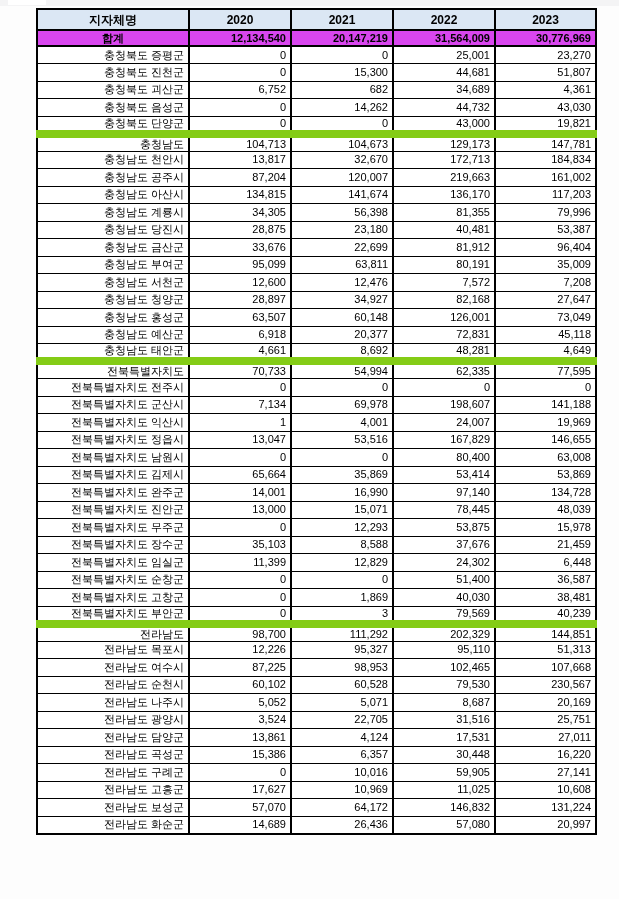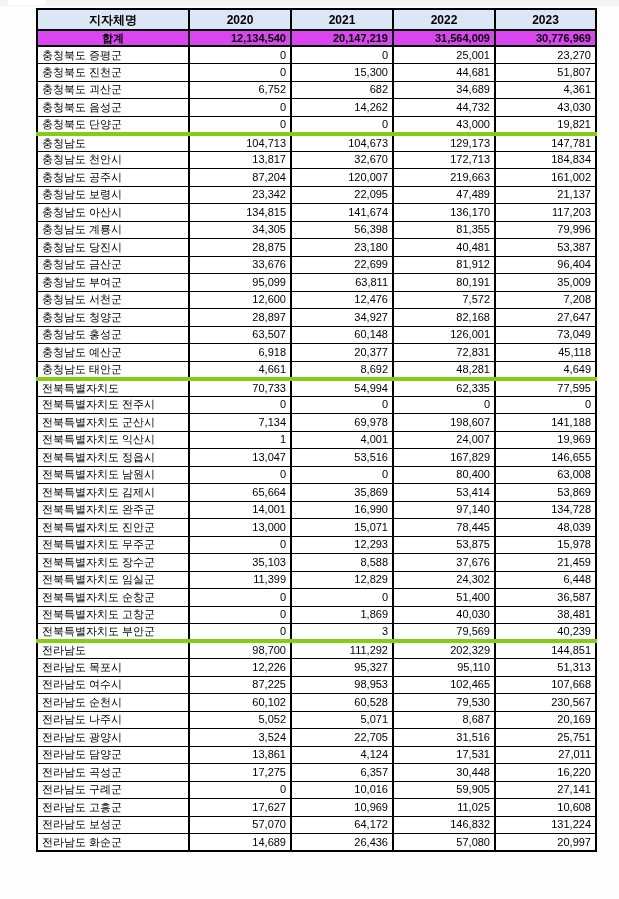--- a/index.html
+++ b/index.html
@@ -52,22 +52,22 @@
     border-bottom: 2px solid #000000;
   }
   tr.total-row { height: 16px; }
   tr.total-row td {
     background: #d946ef;
     font-weight: bold;
     border-bottom: 2px solid #000000;
   }
   tr.total-row td.label-cell { text-align: center; }
   tr.data-row { height: 17.5px; }
-  tr.data-row.group-start td { border-top: 4px solid #84cc16; }
-  td.name-cell { text-align: left; padding-left: 3px; }
+  tr.data-row.group-start td { border-top: 8px solid #84cc16; }
+  td.name-cell { text-align: right; padding-left: 3px; }
   td.num-cell { text-align: right; }
 </style>
 </head>
 <body>
 
 <div class="top-strip"></div>
 <div class="top-artifact"></div>
 
 <div class="sheet-area">
   <table class="data-table">
@@ -145,27 +145,20 @@
     <td class="num-cell">184,834</td>
   </tr>
         <tr class="data-row">
     <td class="name-cell">충청남도 공주시</td>
     <td class="num-cell">87,204</td>
     <td class="num-cell">120,007</td>
     <td class="num-cell">219,663</td>
     <td class="num-cell">161,002</td>
   </tr>
         <tr class="data-row">
-    <td class="name-cell">충청남도 보령시</td>
-    <td class="num-cell">23,342</td>
-    <td class="num-cell">22,095</td>
-    <td class="num-cell">47,489</td>
-    <td class="num-cell">21,137</td>
-  </tr>
-        <tr class="data-row">
     <td class="name-cell">충청남도 아산시</td>
     <td class="num-cell">134,815</td>
     <td class="num-cell">141,674</td>
     <td class="num-cell">136,170</td>
     <td class="num-cell">117,203</td>
   </tr>
         <tr class="data-row">
     <td class="name-cell">충청남도 계룡시</td>
     <td class="num-cell">34,305</td>
     <td class="num-cell">56,398</td>
@@ -377,21 +370,21 @@
   </tr>
         <tr class="data-row">
     <td class="name-cell">전라남도 담양군</td>
     <td class="num-cell">13,861</td>
     <td class="num-cell">4,124</td>
     <td class="num-cell">17,531</td>
     <td class="num-cell">27,011</td>
   </tr>
         <tr class="data-row">
     <td class="name-cell">전라남도 곡성군</td>
-    <td class="num-cell">17,275</td>
+    <td class="num-cell">15,386</td>
     <td class="num-cell">6,357</td>
     <td class="num-cell">30,448</td>
     <td class="num-cell">16,220</td>
   </tr>
         <tr class="data-row">
     <td class="name-cell">전라남도 구례군</td>
     <td class="num-cell">0</td>
     <td class="num-cell">10,016</td>
     <td class="num-cell">59,905</td>
     <td class="num-cell">27,141</td>

